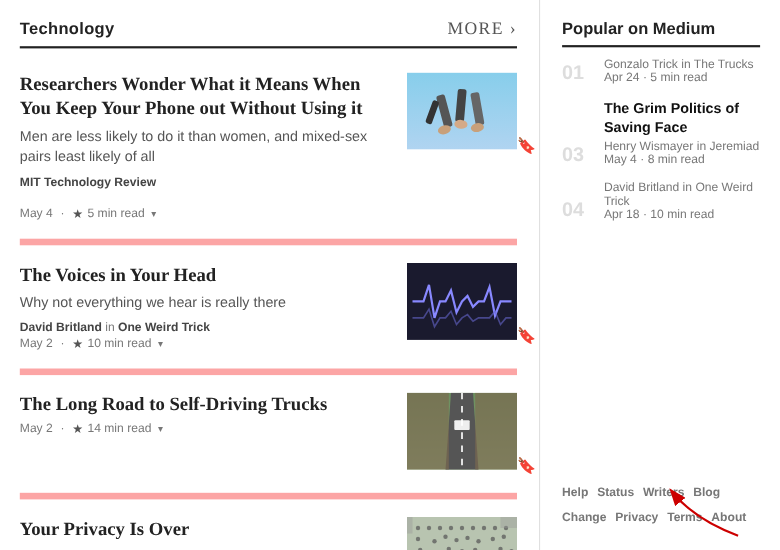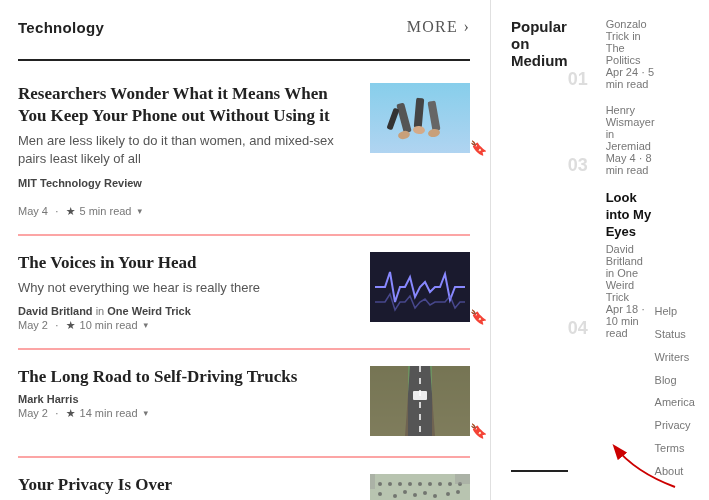--- a/index.html
+++ b/index.html
@@ -18,25 +18,24 @@
     }
     
     .main-col {
       flex: 1;
       padding: 18px 20px 18px 18px;
       border-right: 1px solid #e0e0e0;
       overflow-y: auto;
     }
     .section-header {
       display: flex;
-      align-items: center;
       justify-content: space-between;
       margin-bottom: 6px;
       border-bottom: 2px solid #222;
-      padding-bottom: 23px;
+      padding-bottom: 6px;
     }
     .section-title {
       font-family: Arial, sans-serif;
       font-size: 15px;
       font-weight: 700;
       letter-spacing: 0.02em;
     }
     .more-link {
       font-family: Liberation Serif, serif;
       font-size: 16px;
@@ -46,21 +45,21 @@
       cursor: pointer;
     }
     .more-link::after {
       content: ' ›';
     }
     
     .article-item {
       display: flex;
       align-items: flex-start;
       padding: 16px 0;
-      border-bottom: 2px solid #fca5a5;
+      border-bottom: 6px solid #fca5a5;
       gap: 14px;
     }
     .article-content {
       flex: 1;
     }
     .article-title {
       font-size: 17px;
       font-weight: 700;
       line-height: 1.3;
       margin-bottom: 5px;
@@ -100,20 +99,21 @@
       padding: 0;
       line-height: 1;
     }
 
     
     .sidebar {
       width: 218px;
       padding: 18px 18px 18px 20px;
       flex-shrink: 0;
       display: flex;
+      flex-direction: column;
     }
     .sidebar-title {
       font-family: Arial, sans-serif;
       font-size: 15px;
       font-weight: 700;
       border-bottom: 2px solid #222;
       padding-bottom: 6px;
       margin-bottom: 10px;
     }
     .popular-list {
@@ -162,20 +162,21 @@
       gap: 2px 8px;
     }
     .footer-links span {
       cursor: pointer;
       color: #777;
     }
 
     
     .arrow-container {
       position: relative;
+      font-weight: bold;
     }
 
     
     .main-col::-webkit-scrollbar { width: 4px; }
     .main-col::-webkit-scrollbar-thumb { background: #ddd; }
   </style>
 </head>
 <body>
 
 <div class="layout">
@@ -251,21 +252,20 @@
           <polyline points="5,50 15,50 20,42 25,58 30,50 35,50 40,44 45,56 50,50 55,47 60,53 65,50 75,50 80,44 85,56 90,50 95,50" fill="none" stroke="#6666cc" stroke-width="1.5" opacity="0.6"></polyline>
         </svg>
         <button class="bk-btn" style="position:absolute;bottom:2px;right:-18px;color:#bbb;font-size:14px;">🔖</button>
       </div>
     </div>
 
     <div class="article-item">
       <div class="article-content">
         <div class="article-title">The Long Road to Self-Driving Trucks</div>
         <div class="article-meta">
-          <div style="font-weight:600;color:#444;margin-bottom:2px;">Mark Harris</div>
           <div class="meta-row">
             <span>May 2</span>
             <span class="dot">·</span>
             <span class="star">★</span>
             <span>14 min read</span>
             <span class="chevron-down">▾</span>
           </div>
         </div>
       </div>
       <div style="position:relative; flex-shrink:0;">
@@ -365,66 +365,66 @@
     <div class="sidebar-title">Popular on Medium</div>
 
     <div class="popular-list">
 
       <div class="popular-item">
         <span class="pop-num">01</span>
         <div class="pop-content">
           <div class="pop-meta">
             <span>Gonzalo Trick</span>
             <span> in </span>
-            <span>The Politics</span><br>
+            <span>The Trucks</span><br>
             <span>Apr 24</span>
             <span> · </span>
             <span>5 min read</span>
           </div>
         </div>
       </div>
 
 
       <div class="popular-item">
         <span class="pop-num">03</span>
         <div class="pop-content">
+          <div class="pop-title">The Grim Politics of Saving Face</div>
           <div class="pop-meta">
             <span>Henry Wismayer</span>
             <span> in </span>
             <span>Jeremiad</span><br>
             <span>May 4</span>
             <span> · </span>
             <span>8 min read</span>
           </div>
         </div>
       </div>
 
       <div class="popular-item">
         <span class="pop-num">04</span>
         <div class="pop-content">
-          <div class="pop-title">Look into My Eyes</div>
           <div class="pop-meta">
             <span>David Britland</span>
             <span> in </span>
             <span>One Weird Trick</span><br>
             <span>Apr 18</span>
             <span> · </span>
             <span>10 min read</span>
           </div>
         </div>
       </div>
     </div>
 
     <div class="sidebar-footer arrow-container">
       <div class="footer-links">
         <span>Help</span>
         <span>Status</span>
         <span>Writers</span>
         <span>Blog</span>
-        <span>America</span>
+        <span>Change</span>
         <span>Privacy</span>
         <span>Terms</span>
         <span>About</span>
       </div>
 
       <svg width="80" height="60" style="position:absolute; bottom:-10px; right:10px;" viewBox="0 0 80 60">
         <defs>
           <marker id="arrowhead" markerWidth="8" markerHeight="6" refX="6" refY="3" orient="auto">
             <polygon points="0 0, 8 3, 0 6" fill="#cc0000"></polygon>
           </marker>

